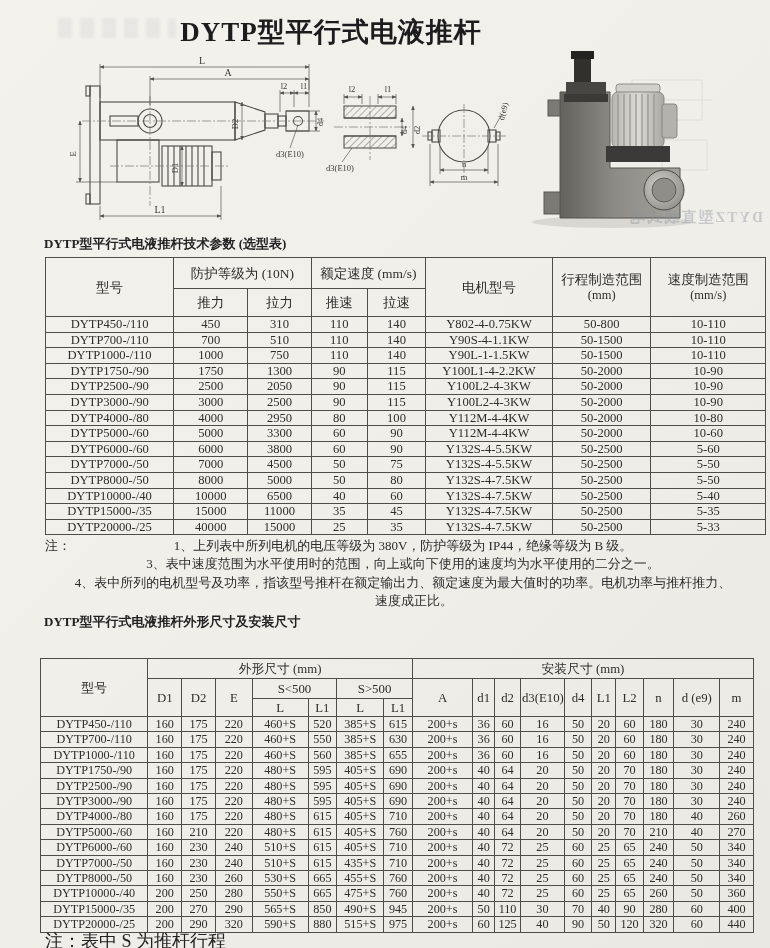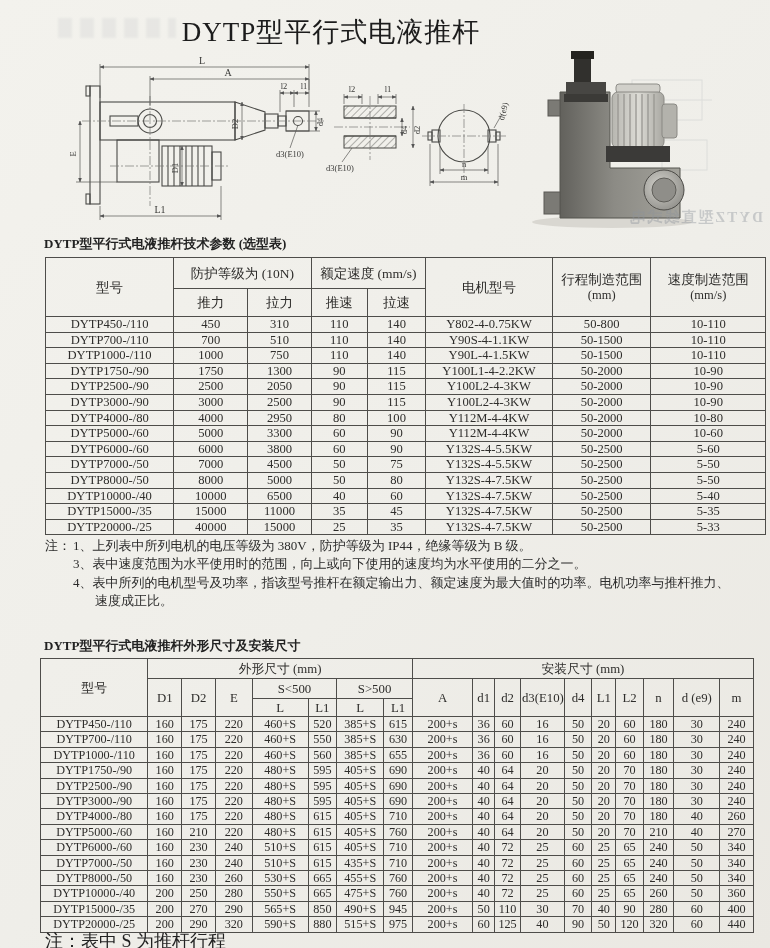--- a/index.html
+++ b/index.html
@@ -1,52 +1,52 @@
 <!DOCTYPE html>
 <html><head>
 <meta charset="utf-8">
 <style>
   html,body{margin:0;padding:0;background:#dddbd5;}
   .page{position:relative;width:770px;height:948px;overflow:hidden;
         background:linear-gradient(135deg,#f3f2ed 0%,#efeee9 55%,#eae8e2 100%);
         font-family:"Liberation Serif", serif;color:#2b2b2b;}
   .title{position:absolute;top:14px;left:0;width:662px;text-align:center;
-         font-size:27px;font-weight:normal;letter-spacing:1px;color:#1c1c1c;margin:0;}
+         font-size:27px;font-weight:bold;letter-spacing:1px;color:#1c1c1c;margin:0;}
   .smudge{position:absolute;left:58px;top:18px;width:118px;height:20px;opacity:.12;
           filter:blur(1.2px);
           background:repeating-linear-gradient(90deg,#9aa0a6 0 14px,transparent 14px 22px);}
   .ghost-text{position:absolute;left:548px;top:208px;width:215px;
           transform:scaleX(-1);opacity:.40;filter:blur(.5px);
           font-size:15px;font-weight:bold;color:#8d939b;letter-spacing:2px;white-space:nowrap;}
   .diagram-wrap{position:absolute;left:32px;top:54px;width:478px;height:178px;}
   .photo-wrap{position:absolute;left:512px;top:50px;width:205px;height:184px;}
   .sec-title{position:absolute;left:44px;font-size:13px;font-weight:bold;color:#222;}
   .sec-title.t1{top:235px;}
-  .sec-title.t2{top:637px;}
+  .sec-title.t2{top:613px;}
   table.tbl{position:absolute;border-collapse:collapse;table-layout:fixed;
             background:transparent;}
   table.tbl th,table.tbl td{border:1px solid #4e4d4a;text-align:center;
             overflow:hidden;white-space:nowrap;color:#2e2d2b;}
   table.tbl th{font-weight:normal;}
   table.tbl1{left:45px;top:257px;width:721px;}
   .tbl1 thead th{font-size:13.5px;line-height:15px;}
   .tbl1 thead tr.h1 th{height:28px;}
   .tbl1 thead tr.h2 th{height:25px;}
   .tbl1 tbody td{height:14.6px;line-height:14.6px;font-size:12.6px;padding:0 1px;}
   table.tbl2{left:40px;top:658px;width:714px;}
   .tbl2 thead th{font-size:12.8px;line-height:14px;}
   .tbl2 thead tr.h1 th{height:17px;}
   .tbl2 thead tr.h2 th{height:17px;}
   .tbl2 thead tr.h3 th{height:15px;}
   .tbl2 tbody td{height:14.4px;line-height:14.4px;font-size:12.2px;padding:0;}
   .unit{font-size:12.5px;text-align:center;}
   .notes{position:absolute;left:45px;top:537px;width:688px;font-size:13px;line-height:18.4px;}
   .notes .row1{display:flex;}
   .notes .prefix{flex:0 0 28px;}
-  .notes .items{margin-left:28px;}
+  .notes .items{margin-left:28px;text-align:center;}
   .notes .row1 .items{margin-left:0;flex:1;}
   .note-item{padding-left:22px;text-indent:-22px;}
   .footer-note{position:absolute;left:45px;top:929px;font-size:18px;color:#222;}
   svg .lbl{font-family:"Liberation Serif", serif;font-size:10px;fill:#3a3a38;}
   svg .lbl-s{font-family:"Liberation Serif", serif;font-size:8.5px;fill:#3a3a38;}
 </style>
 </head>
 <body>
 
 <div class="page">
@@ -303,21 +303,21 @@
           <td>Y90S-4-1.1KW</td>
           <td>50-1500</td>
           <td>10-110</td>
         </tr>
         <tr>
           <td>DYTP1000-/110</td>
           <td>1000</td>
           <td>750</td>
           <td>110</td>
           <td>140</td>
-          <td>Y90L-4-1.5KW</td>
+          <td>Y90L-1-1.5KW</td>
           <td>50-1500</td>
           <td>10-110</td>
         </tr>
         <tr>
           <td>DYTP1750-/90</td>
           <td>1750</td>
           <td>1300</td>
           <td>90</td>
           <td>115</td>
           <td>Y100L1-4-2.2KW</td>

